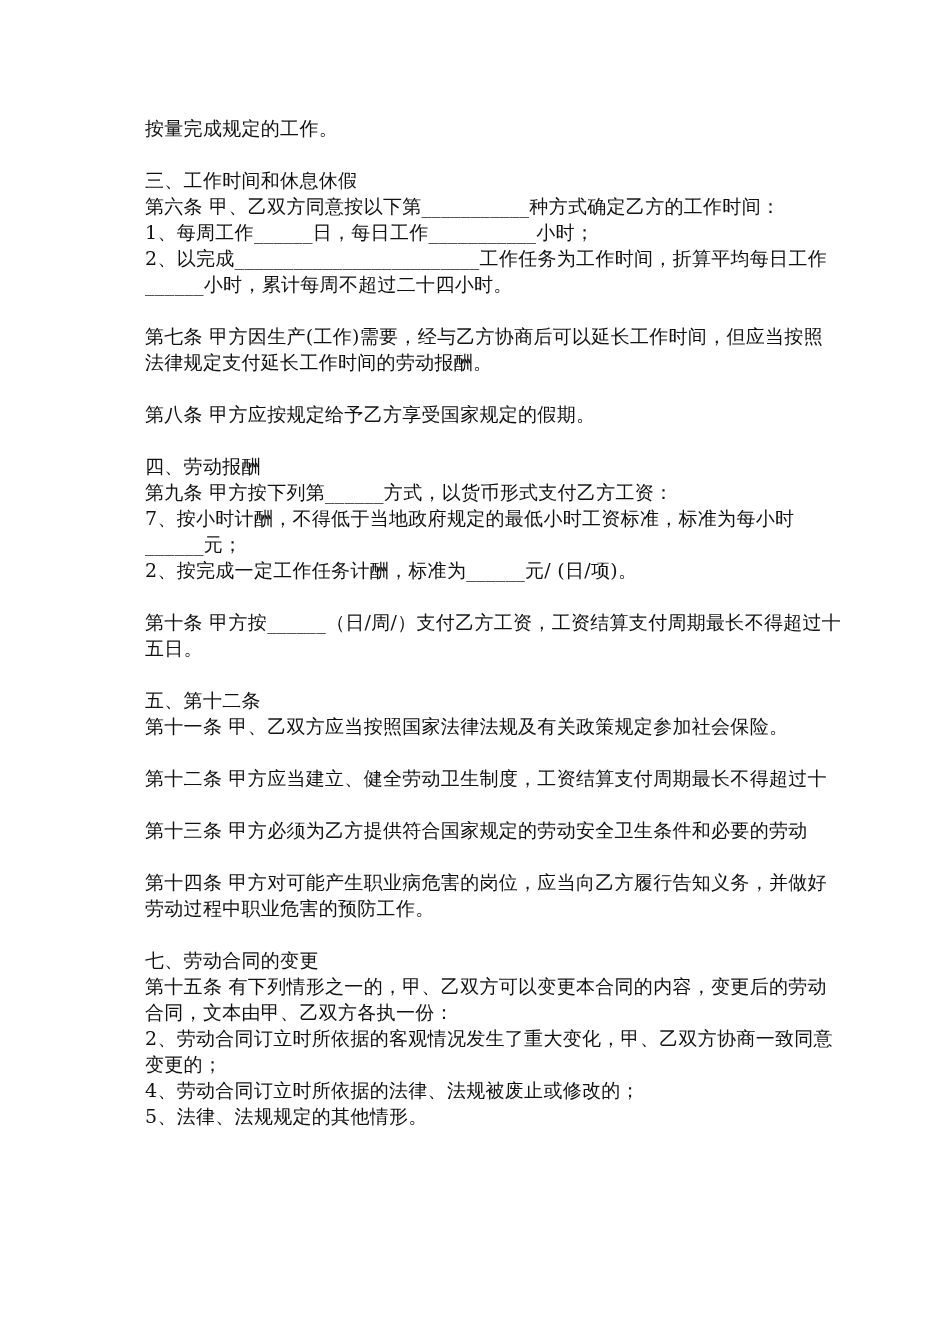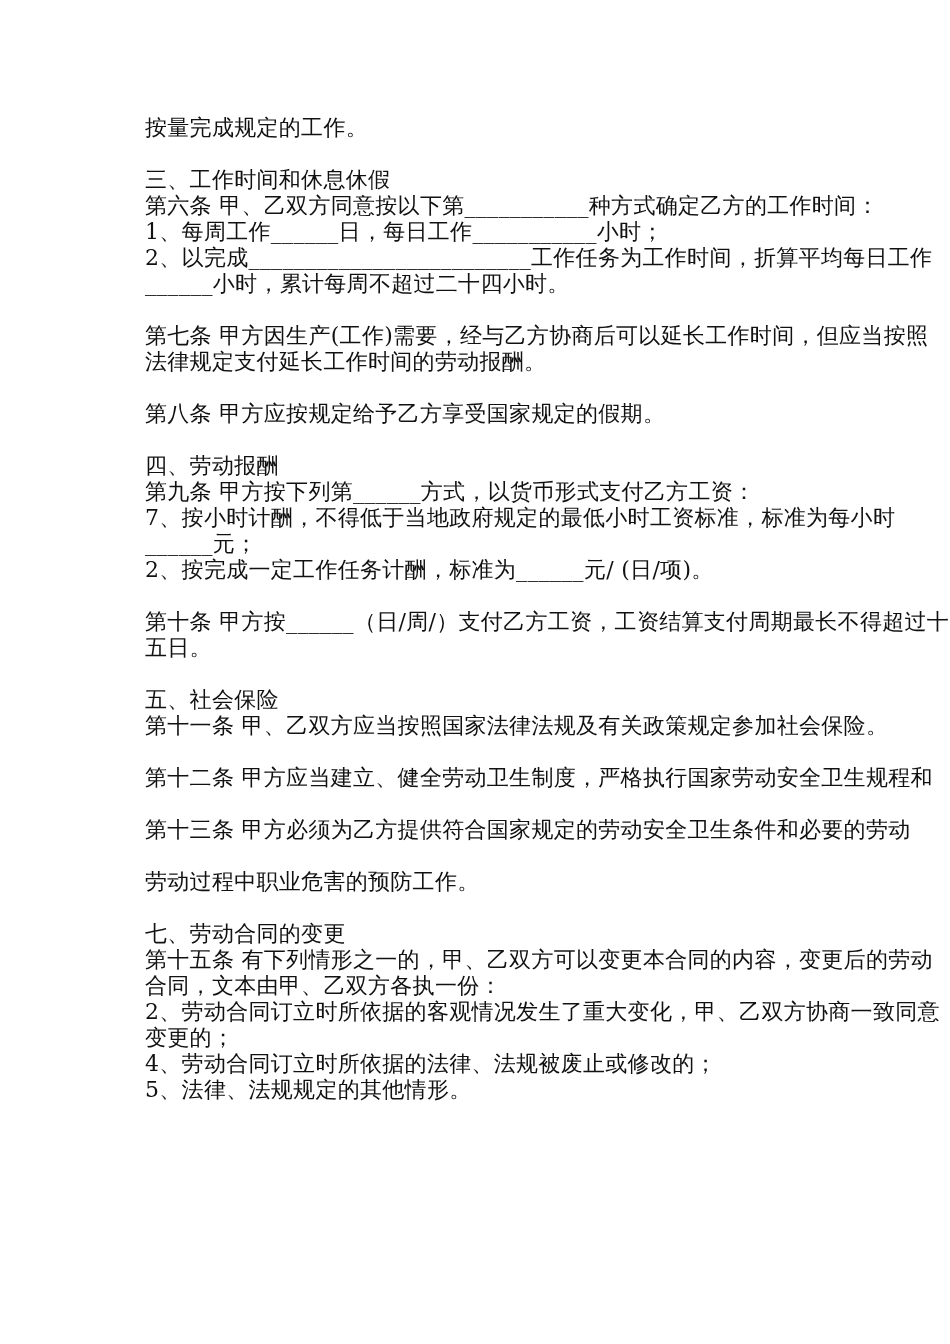--- a/index.html
+++ b/index.html
@@ -1,19 +1,19 @@
 <!DOCTYPE html>
 <html><head>
 <meta charset="utf-8">
 <style>
   html, body { margin:0; padding:0; background:#ffffff; }
   body { width:950px; height:1344px; position:relative; overflow:hidden;
          font-family: "DejaVu Serif", "Liberation Serif", serif; color:#111; }
   .page { position:absolute; left:145px; top:115px; width:670px; }
-  .line { font-size:22px; line-height:26px; height:26px; white-space:nowrap; letter-spacing:0.3px; }
+  .line { font-size:19px; line-height:26px; height:26px; white-space:nowrap; letter-spacing:0.3px; }
   .blank { height:26px; }
 </style>
 </head>
 <body>
 
 <div class="page" id="page">
     <div class="line">按量完成规定的工作。</div>
     <div class="blank"></div>
     <div class="line">三、工作时间和休息休假</div>
     <div class="line">第六条 甲、乙双方同意按以下第___________种方式确定乙方的工作时间：</div>
@@ -28,27 +28,28 @@
     <div class="blank"></div>
     <div class="line"> 四、劳动报酬</div>
     <div class="line">第九条 甲方按下列第______方式，以货币形式支付乙方工资：</div>
     <div class="line">7、按小时计酬，不得低于当地政府规定的最低小时工资标准，标准为每小时</div>
     <div class="line">______元；</div>
     <div class="line">2、按完成一定工作任务计酬，标准为______元/ (日/项)。</div>
     <div class="blank"></div>
     <div class="line">第十条 甲方按______（日/周/）支付乙方工资，工资结算支付周期最长不得超过十</div>
     <div class="line">五日。</div>
     <div class="blank"></div>
-    <div class="line">五、社会保险</div>
+    <div class="line">五、第十二条</div>
     <div class="line">第十一条 甲、乙双方应当按照国家法律法规及有关政策规定参加社会保险。</div>
     <div class="blank"></div>
-    <div class="line">第十二条 甲方应当建立、健全劳动卫生制度，严格执行国家劳动安全卫生规程和</div>
+    <div class="line">第十二条 甲方应当建立、健全劳动卫生制度，工资结算支付周期最长不得超过十</div>
     <div class="blank"></div>
     <div class="line">第十三条 甲方必须为乙方提供符合国家规定的劳动安全卫生条件和必要的劳动</div>
     <div class="blank"></div>
+    <div class="line">第十四条 甲方对可能产生职业病危害的岗位，应当向乙方履行告知义务，并做好</div>
     <div class="line">劳动过程中职业危害的预防工作。</div>
     <div class="blank"></div>
     <div class="line">七、劳动合同的变更</div>
     <div class="line">第十五条 有下列情形之一的，甲、乙双方可以变更本合同的内容，变更后的劳动</div>
     <div class="line">合同，文本由甲、乙双方各执一份：</div>
     <div class="line">2、劳动合同订立时所依据的客观情况发生了重大变化，甲、乙双方协商一致同意</div>
     <div class="line">变更的；</div>
     <div class="line">4、劳动合同订立时所依据的法律、法规被废止或修改的；</div>
     <div class="line">5、法律、法规规定的其他情形。</div>
   </div>

